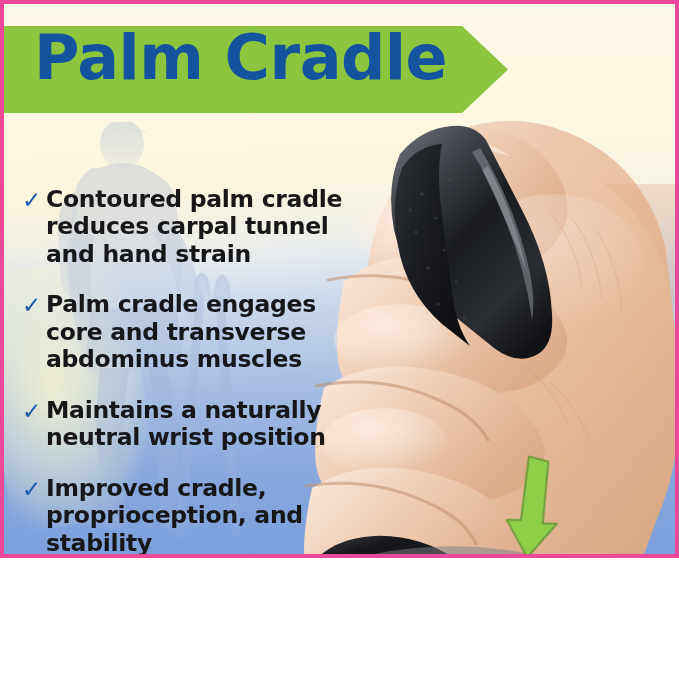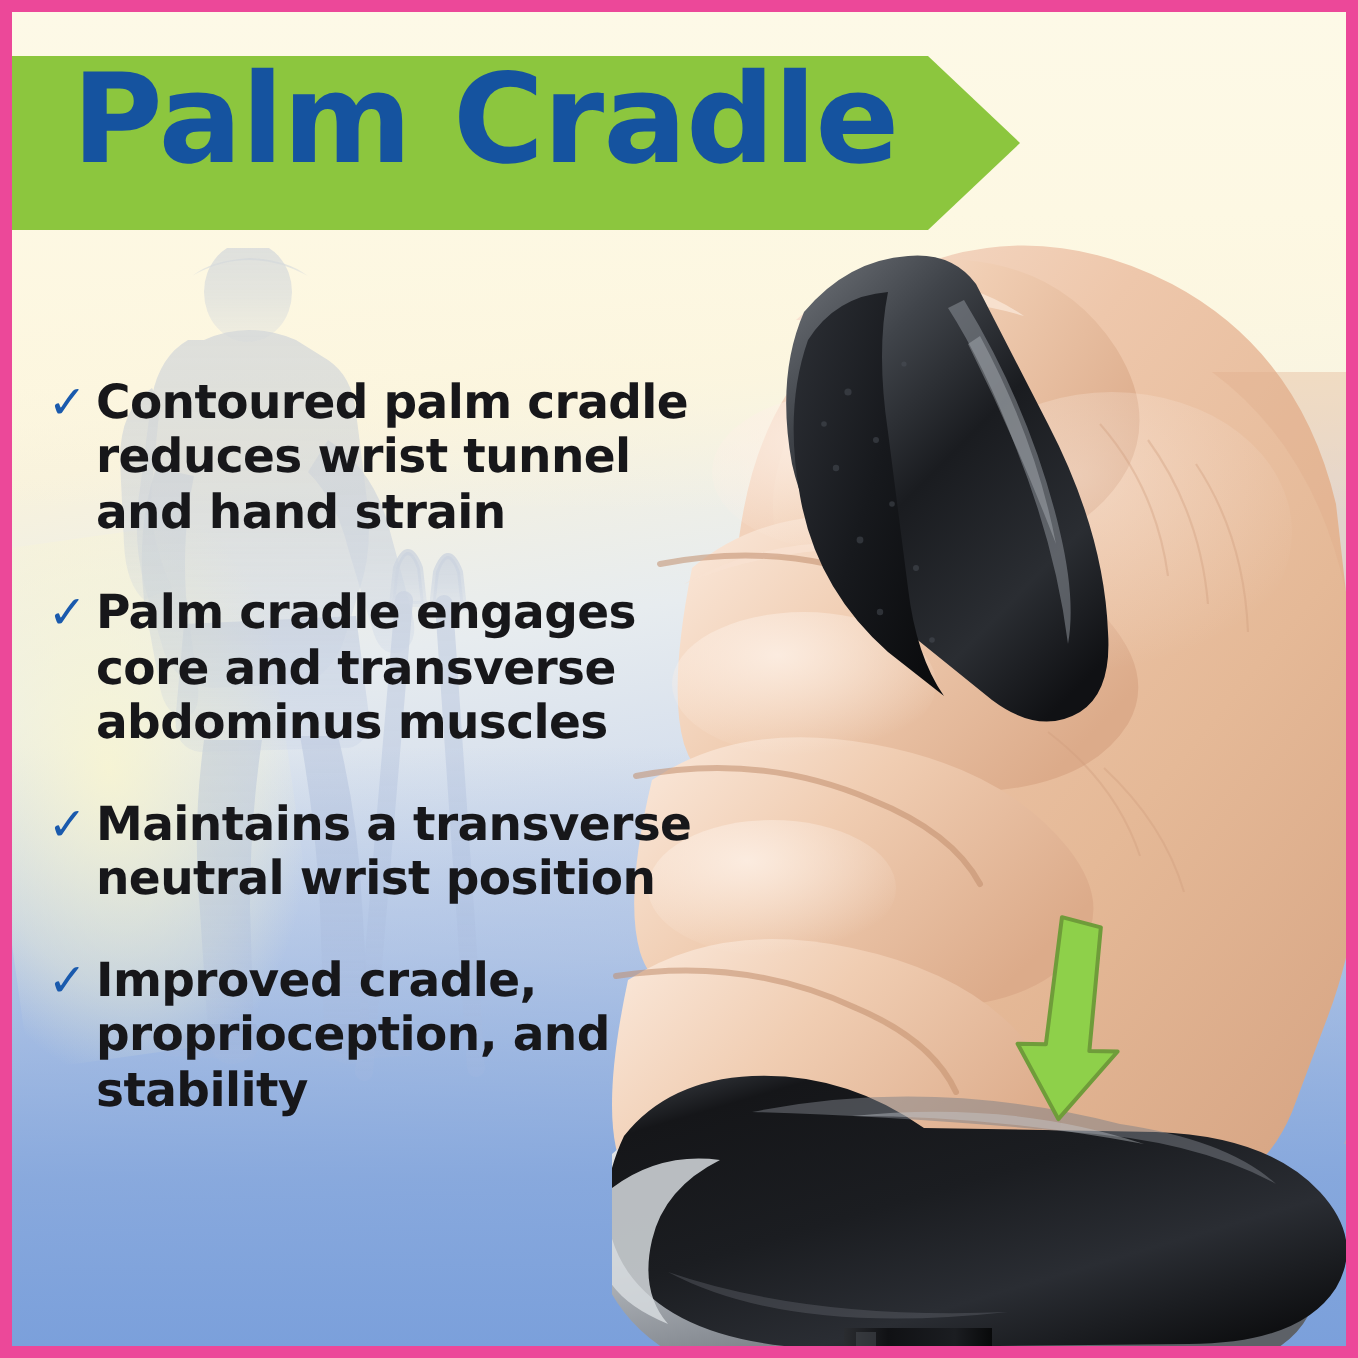--- a/index.html
+++ b/index.html
@@ -8,24 +8,24 @@
     padding: 0;
     background: #ffffff;
   }
   body {
     font-family: "Liberation Sans", sans-serif;
   }
 
   #canvas {
     position: relative;
     width: 679px;
-    height: 679px;
+    height: 558px;
     overflow: hidden;
     box-sizing: border-box;
-    border: 6px solid #ec4899;
+    border: 4px solid #ec4899;
     background: #ffffff;
   }
 
   
   .bg-layer {
     position: absolute;
     inset: 0;
   }
 
   .bg-base {
@@ -443,34 +443,34 @@
   </svg>
 
   <div class="banner"></div>
   <h1 class="banner-title">Palm Cradle</h1>
 
   <div class="bullets">
 
     <div class="bullet">
       <span class="check">✓</span>
       <span class="btext">Contoured palm cradle
-reduces wrist tunnel
+reduces carpal tunnel
 and hand strain</span>
     </div>
 
     <div class="bullet">
       <span class="check">✓</span>
       <span class="btext">Palm cradle engages
 core and transverse
 abdominus muscles</span>
     </div>
 
     <div class="bullet">
       <span class="check">✓</span>
-      <span class="btext">Maintains a transverse
+      <span class="btext">Maintains a naturally
 neutral wrist position</span>
     </div>
 
     <div class="bullet">
       <span class="check">✓</span>
       <span class="btext">Improved cradle,
 proprioception, and
 stability</span>
     </div>
 

